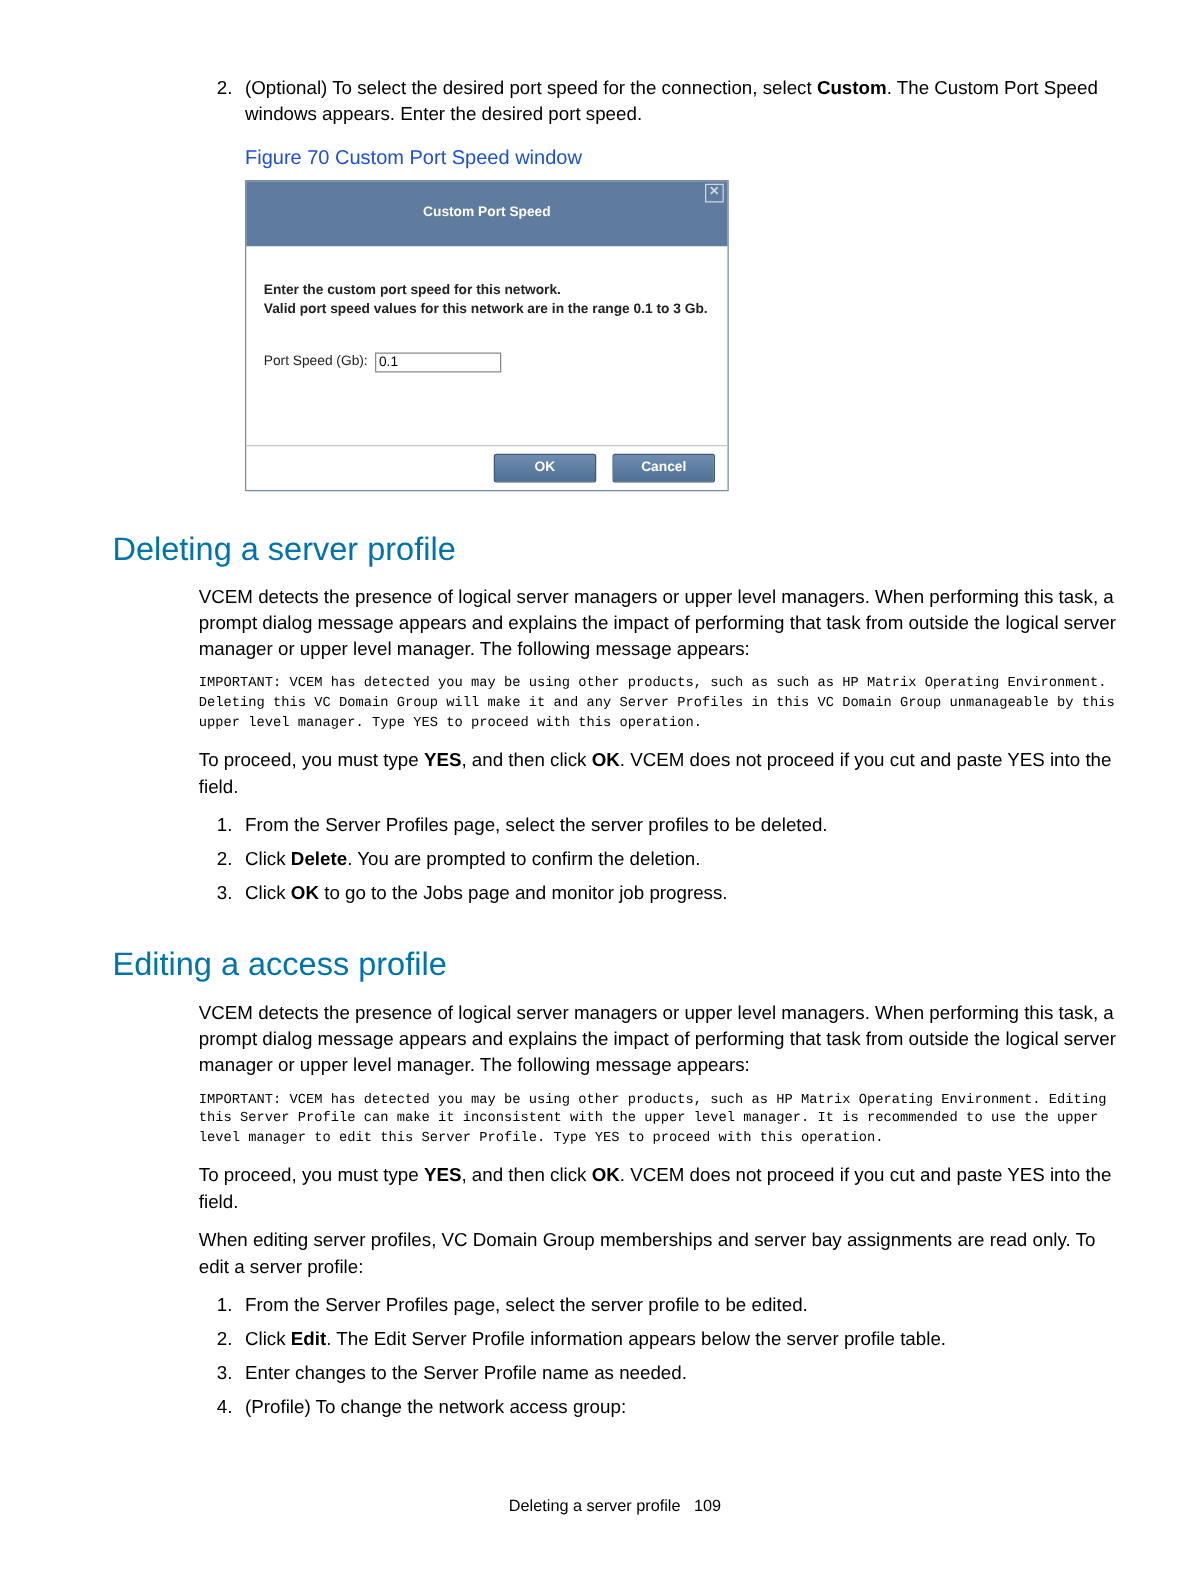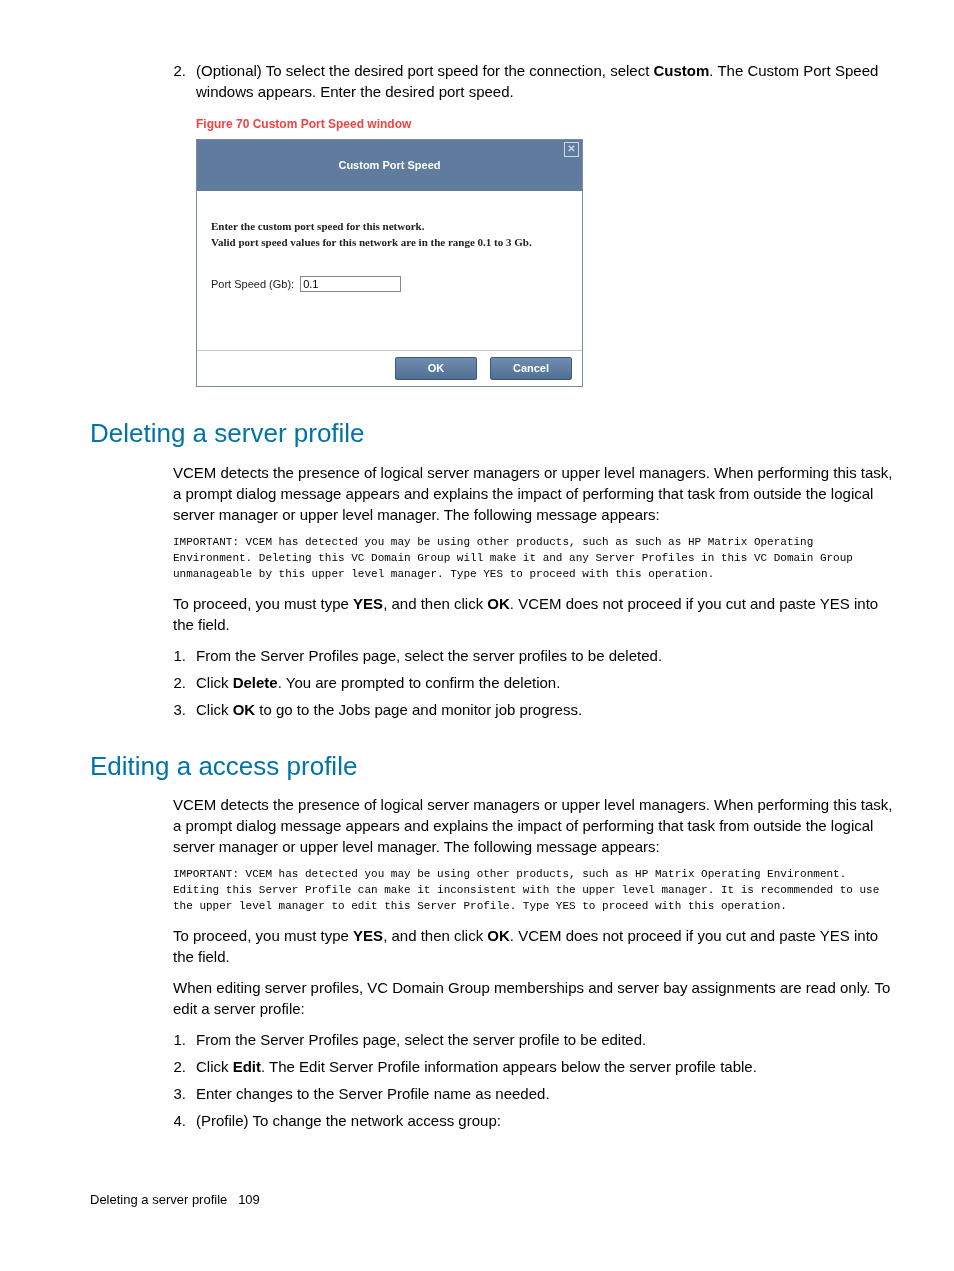--- a/index.html
+++ b/index.html
@@ -22,23 +22,23 @@
     text-align: right;
     padding-right: 10px;
   }
   .num-item .body {
     flex: 1;
   }
   .indent {
     margin-left: 68px;
   }
   .figure-caption {
-    color: #ef4444;
-    font-weight: bold;
-    font-size: 12px;
+    color: #1d4ed8;
+    font-weight: normal;
+    font-size: 16px;
     margin-top: 14px;
     margin-bottom: 6px;
   }
   .dialog {
     width: 385px;
     border: 1px solid #7a8aa0;
     background: #fff;
     font-family: Verdana, Arial, sans-serif;
     font-size: 11px;
     color: #222;
@@ -63,21 +63,20 @@
     font-size: 10px;
     line-height: 11px;
     text-align: center;
     cursor: pointer;
   }
   .dialog-body {
     padding: 28px 14px 10px 14px;
   }
   .dialog-body .bold {
     font-weight: bold;
-    font-family: Liberation Serif, serif;
   }
   .dialog-field {
     margin-top: 26px;
     display: flex;
     align-items: flex-end;
     gap: 6px;
   }
   .dialog-field input {
     width: 95px;
     font-size: 11px;
@@ -104,29 +103,29 @@
     margin-left: 10px;
     cursor: pointer;
   }
   h2.section {
     color: #0073a8;
     font-weight: normal;
     font-size: 26px;
     margin: 28px 0 10px -68px;
   }
   p {
-    margin: 6px 0 10px 15px;
+    margin: 6px 0 10px 1px;
   }
   .mono {
     font-family: "Courier New", Courier, monospace;
     font-size: 11px;
     line-height: 1.45;
   }
   .footer {
-    text-align: left;
+    text-align: center;
     font-size: 13px;
     margin-top: 60px;
   }
   b { font-weight: bold; }
 </style>
 </head>
 <body>
 
 <div class="indent">
   <div class="num-item">

